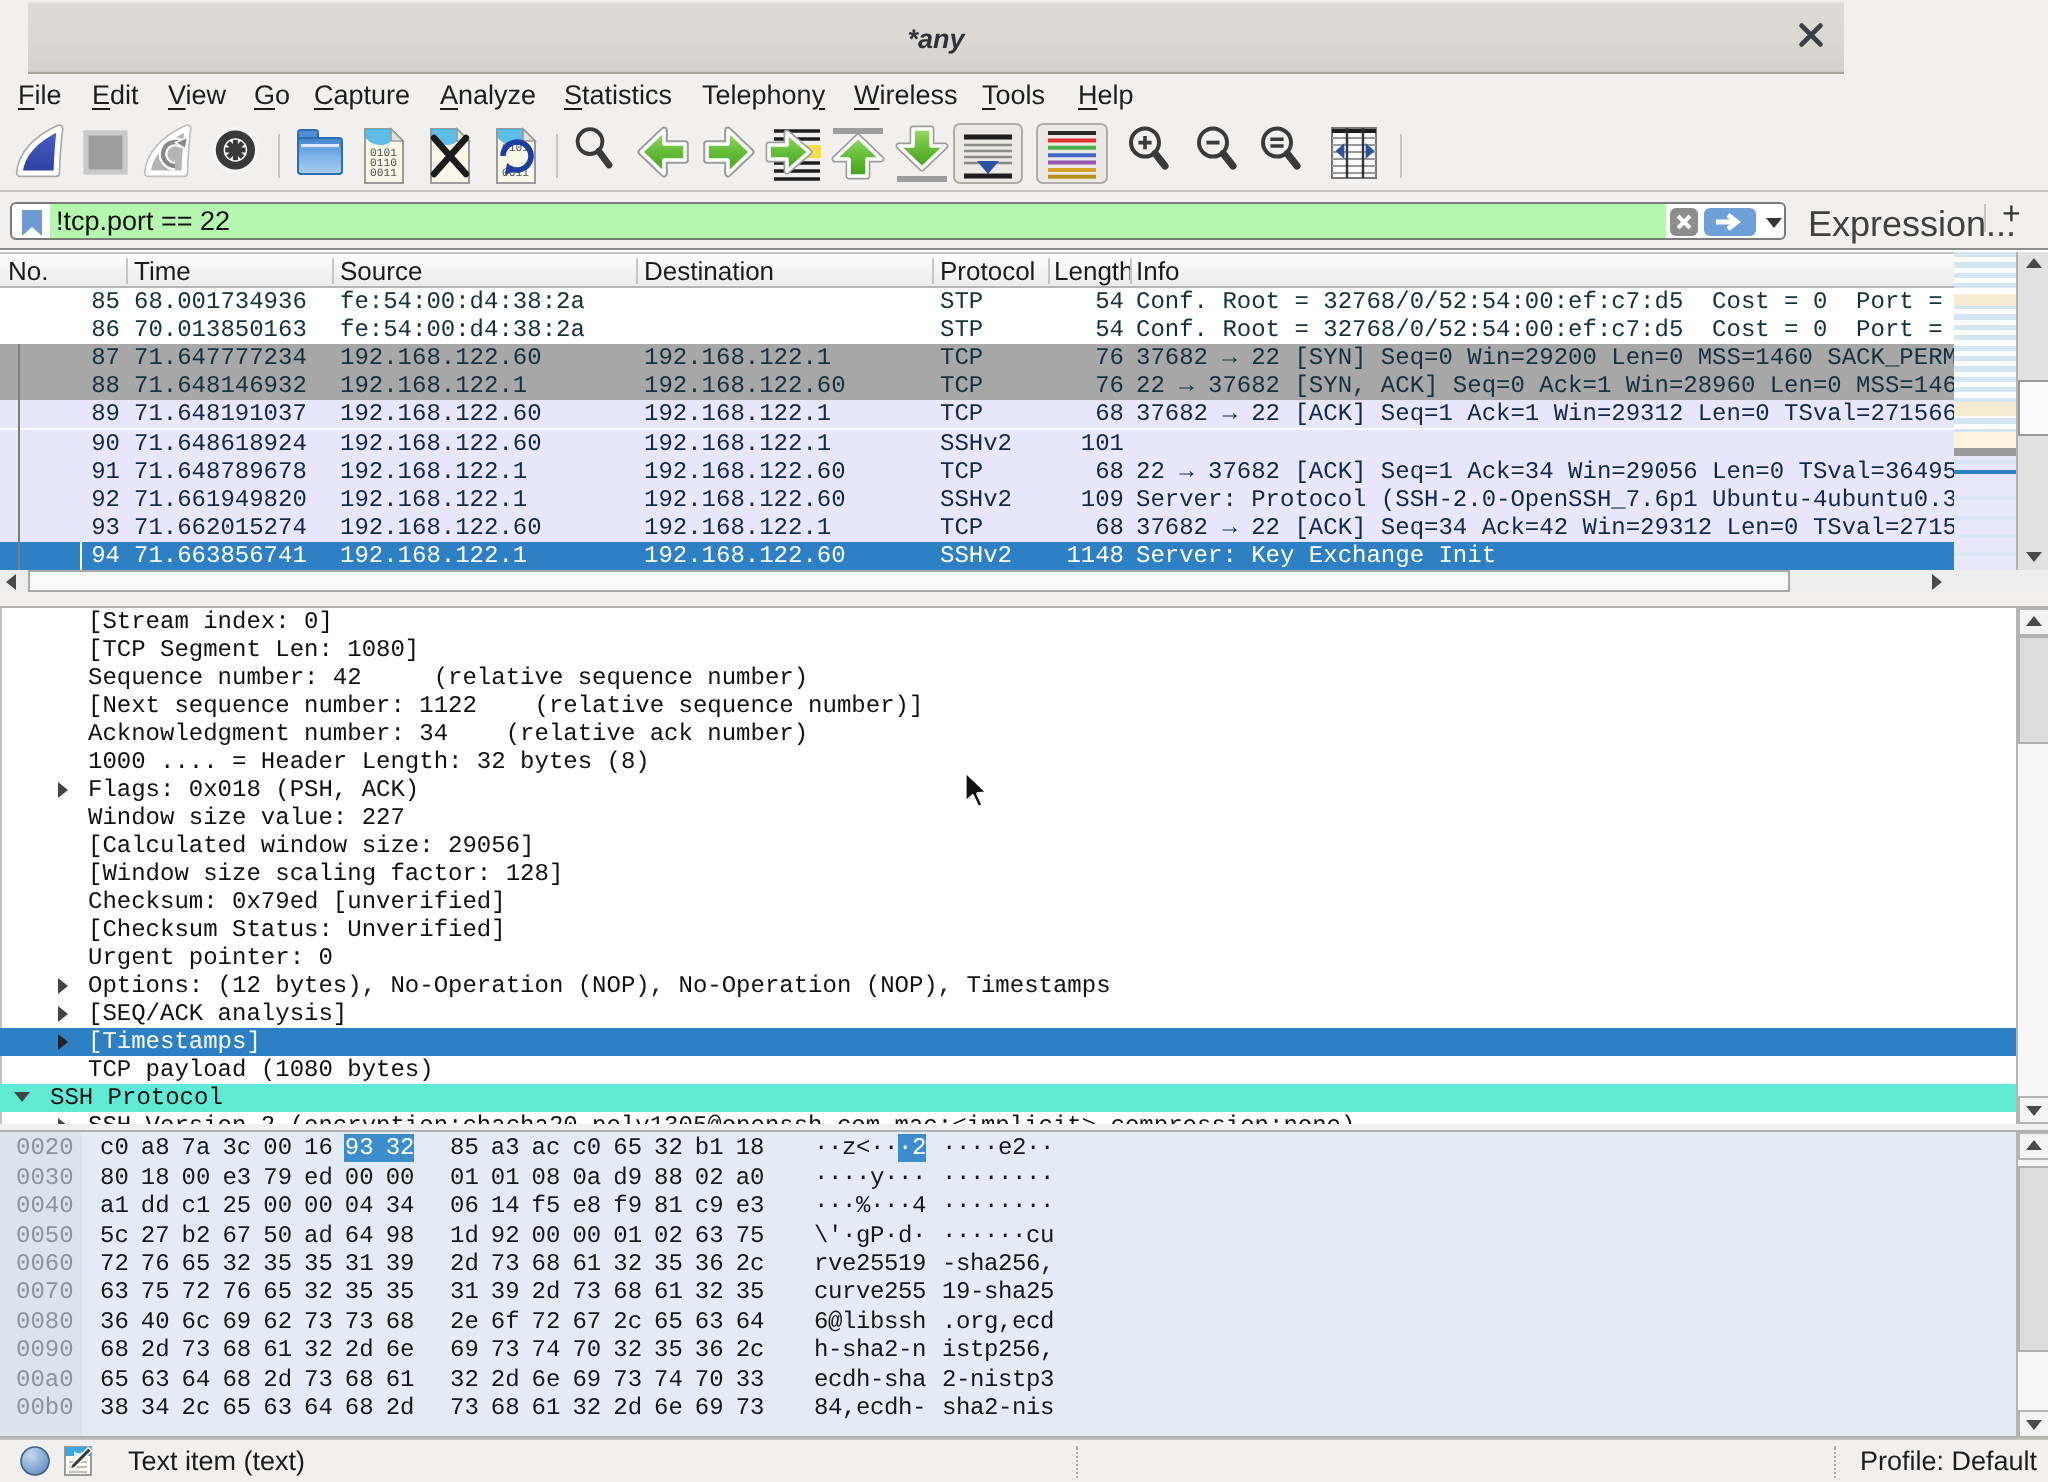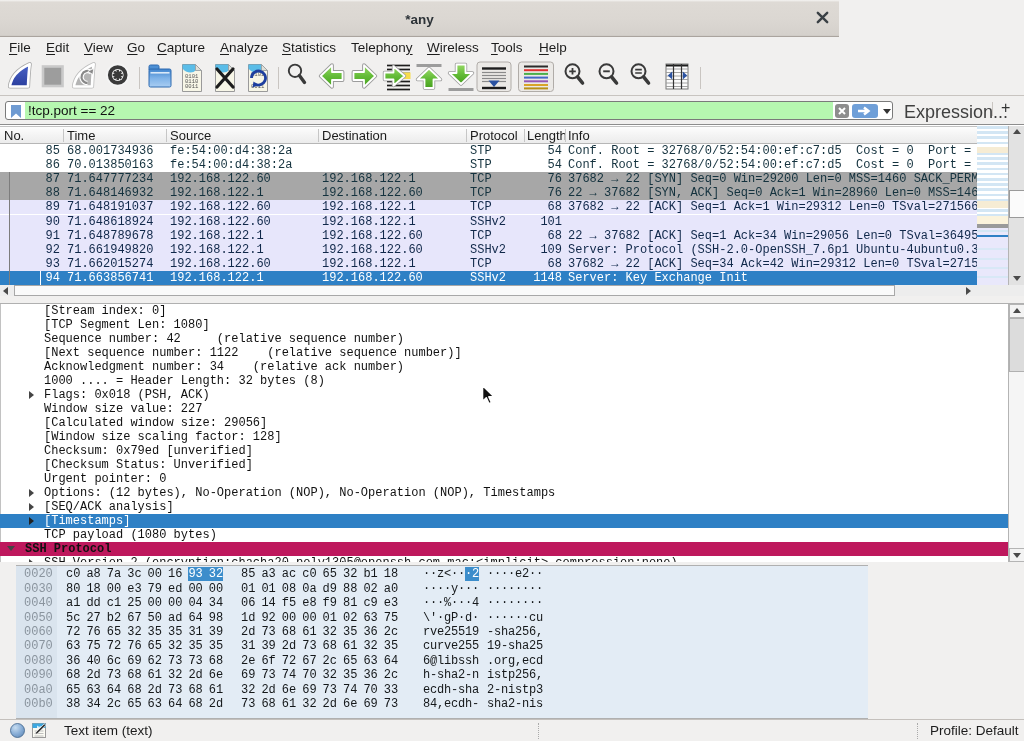--- a/index.html
+++ b/index.html
@@ -1,22 +1,22 @@
 <!DOCTYPE html>
 <html><head>
 <meta charset="utf-8">
 <style>
   html,body{margin:0;padding:0;}
   body{width:1024px;height:741px;overflow:hidden;position:relative;background:#f1f0ef;
        font-family:"Liberation Sans",sans-serif;}
   .abs{position:absolute;}
   
-  #titlebar{left:0;top:0;width:839px;height:37px;
+  #titlebar{left:14px;top:0;width:908px;height:37px;
     background:linear-gradient(#f5f4f2,#dedad5 6%,#dbd7d2 55%,#d5d1cc 96%,#cdc9c4);
-    border-bottom:1px solid #aaa49e;box-sizing:border-box;}
+    border-bottom:1px solid #aaa49e;box-sizing:border-box;font-style:italic;}
   #titlebar .title{position:absolute;left:0;right:0;top:12px;text-align:center;
     font-size:13.5px;font-weight:bold;color:#2d3338;}
   #closex{position:absolute;right:9px;top:10px;width:15px;height:15px;}
   
   #menubar{left:0;top:37px;width:1024px;height:23px;background:#f1f0ef;}
   #menubar span{position:absolute;top:3px;font-size:13.5px;color:#1d1d1d;}
   #menubar u{text-decoration:underline;text-underline-offset:2px;}
   
   #toolbar{left:0;top:60px;width:1024px;height:36px;background:#f1f0ef;
     border-bottom:1px solid #c8c4c0;box-sizing:border-box;}
@@ -59,21 +59,21 @@
   
   #details{left:0;top:303px;width:1024px;height:259px;background:#fff;
     border-top:1px solid #b0b0b0;box-sizing:border-box;overflow:hidden;}
   .dline{position:absolute;left:0;width:1008px;height:14px;font-family:"Liberation Mono",monospace;
     font-size:12px;line-height:14px;white-space:pre;color:#111;}
   .tri-r{position:absolute;width:0;height:0;border-top:4px solid transparent;
     border-bottom:4px solid transparent;border-left:5px solid #444;}
   .tri-d{position:absolute;width:0;height:0;border-left:4px solid transparent;
     border-right:4px solid transparent;border-top:5px solid #444;}
   
-  #hex{left:16px;top:565px;width:852px;height:154px;background:#e3ecf5;
+  #hex{left:0;top:565px;width:1024px;height:154px;background:#e3ecf5;
     border-top:1px solid #b0b0b0;border-bottom:1px solid #b0b0b0;box-sizing:border-box;overflow:hidden;}
   .hrow{position:absolute;left:0;width:1008px;height:14.4px;line-height:14.4px;
     font-family:"Liberation Mono",monospace;font-size:12px;white-space:pre;color:#15181a;}
   .hoff{position:absolute;left:8px;color:#8a949e;}
   .hg1{position:absolute;left:50px;word-spacing:-1.2px;}
   .hg2{position:absolute;left:225px;word-spacing:-1.2px;}
   .ha1{position:absolute;left:407px;letter-spacing:-0.2px;}
   .ha2{position:absolute;left:471px;letter-spacing:-0.2px;text-align:right;}
   .hl{background:#3c8dcb;color:#fff;}
   
@@ -383,21 +383,21 @@
     <div class="dline" style="top:140px;left:44px">Checksum: 0x79ed [unverified]</div>
     <div class="dline" style="top:154px;left:44px">[Checksum Status: Unverified]</div>
     <div class="dline" style="top:168px;left:44px">Urgent pointer: 0</div>
     <div class="dline" style="top:182px;left:44px">Options: (12 bytes), No-Operation (NOP), No-Operation (NOP), Timestamps</div>
     <span class="tri-r" style="left:29px;top:185px"></span>
     <div class="dline" style="top:196px;left:44px">[SEQ/ACK analysis]</div>
     <span class="tri-r" style="left:29px;top:199px"></span>
     <div class="dline" style="top:210px;left:0px;background:#2e80c5;color:#fff;"><span style="position:absolute;left:44px">[Timestamps]</span></div>
     <span class="tri-r" style="left:29px;top:213px;border-left-color:#222"></span>
     <div class="dline" style="top:224px;left:44px">TCP payload (1080 bytes)</div>
-    <div class="dline" style="top:238px;left:0px;background:#be185d;font-weight:bold;"><span style="position:absolute;left:25px">SSH Protocol</span></div>
+    <div class="dline" style="top:238px;left:0px;background:#5eead4;"><span style="position:absolute;left:25px">SSH Protocol</span></div>
     <span class="tri-d" style="left:7px;top:242px"></span>
     <div class="dline" style="top:252px;left:44px">SSH Version 2 (encryption:chacha20-poly1305@openssh.com mac:&lt;implicit&gt; compression:none)</div>
     <span class="tri-r" style="left:29px;top:255px"></span>
   </div>
   <div class="sbv" style="left:1008px;top:0;height:258px;background:#f5f5f5;border-left:1px solid #b4b4b4;">
     <div class="sbbtn" style="top:0;height:14px;">
         <span class="arrow-u"></span>
       </div>
     <div class="thumb" style="top:14px;height:54px;background:#dcdcdc;border:1px solid #b0b0b0;"></div>
     <div class="sbbtn" style="top:244px;height:14px;">

